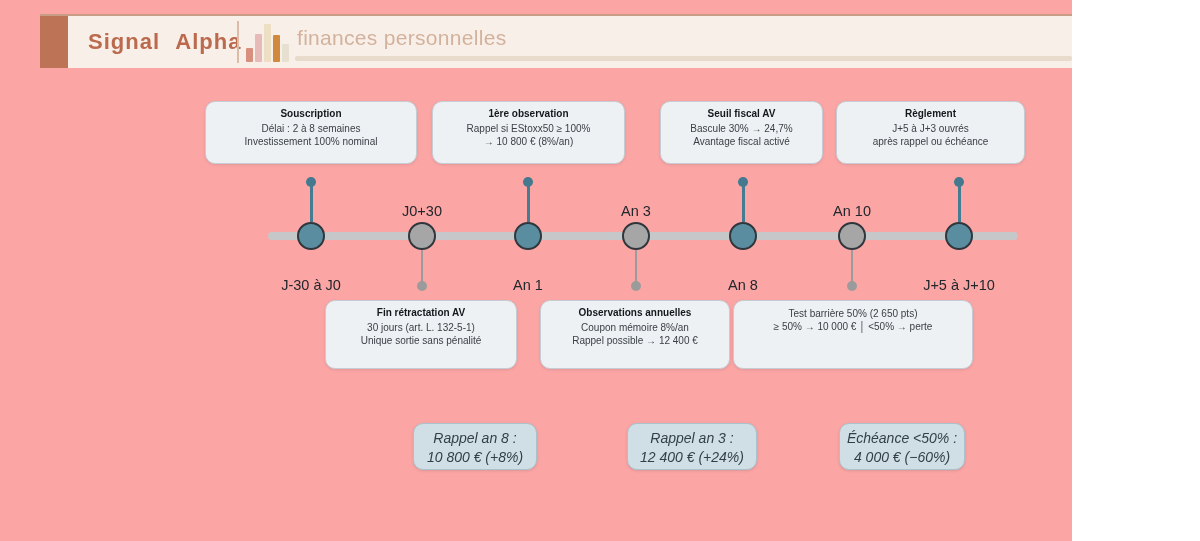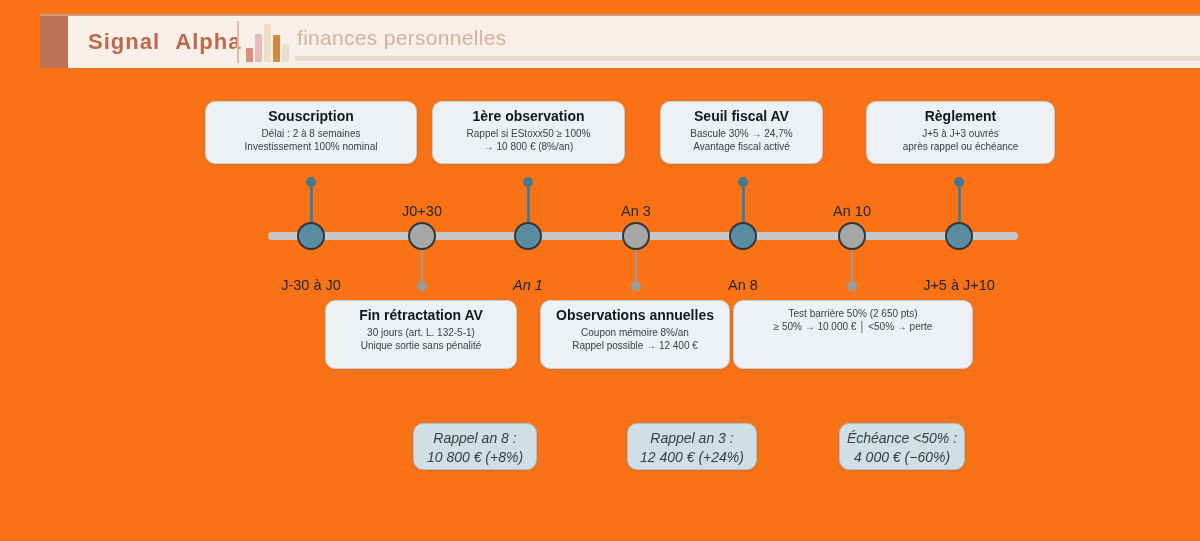--- a/index.html
+++ b/index.html
@@ -1,17 +1,17 @@
 <!DOCTYPE html>
 <html><head>
 <meta charset="utf-8">
 <style>
   html,body{margin:0;padding:0;background:#ffffff;}
   .canvas{
-    position:relative;width:1200px;height:541px;background:#f97316;overflow:hidden;
+    position:relative;width:1072px;height:541px;background:#fca5a5;overflow:hidden;
     font-family:"Liberation Sans","DejaVu Sans",sans-serif;color:#30373d;
   }
   
   .header{
     position:absolute;left:40px;top:14px;right:0;height:54px;box-sizing:border-box;
     background:#f9efe9;border-top:2px solid #c79e85;
   }
   .brand-square{position:absolute;left:0;top:0;bottom:0;width:28px;background:#bd7356;}
   .brand{
     position:absolute;left:48px;top:0;bottom:0;display:flex;align-items:center;
@@ -30,21 +30,21 @@
     font-size:21px;color:#d2b29c;letter-spacing:.3px;
   }
   .tagline-rule{position:absolute;left:255px;right:0;bottom:7px;height:5px;background:#e8dbcb;border-radius:2px;}
 
   
   .callout{
     position:absolute;box-sizing:border-box;background:#eef1f4;border:1px solid #c6ccd4;
     border-radius:10px;text-align:center;padding:6px 6px 7px;
     box-shadow:0 1px 3px rgba(40,50,60,.12);
   }
-  .callout .title{font-weight:700;font-size:14px;color:#14181d;margin-bottom:3px;white-space:nowrap;}
+  .callout .title{font-weight:700;font-size:10px;color:#14181d;margin-bottom:3px;white-space:nowrap;}
   .callout .line{font-size:10px;color:#3a4147;line-height:1.34;white-space:nowrap;}
 
   
   .result{
     position:absolute;box-sizing:border-box;background:#cfdfe5;border:1px solid #a9c2cb;
     border-radius:10px;text-align:center;padding:5px 4px;
     font-style:italic;font-size:14px;color:#333f46;line-height:1.35;
     box-shadow:0 1px 3px rgba(40,50,60,.14);
   }
   .result .line{white-space:nowrap;}
@@ -97,42 +97,42 @@
   <div class="callout" style="left:432px;top:101px;width:193px;height:63px;">
     <div class="title">1ère observation</div>
     <div class="line">Rappel si EStoxx50 ≥ 100%</div>
     <div class="line">→ 10 800 € (8%/an)</div>
   </div>
   <div class="callout" style="left:660px;top:101px;width:163px;height:63px;">
     <div class="title">Seuil fiscal AV</div>
     <div class="line">Bascule 30% → 24,7%</div>
     <div class="line">Avantage fiscal activé</div>
   </div>
-  <div class="callout" style="left:866px;top:101px;width:189px;height:63px;">
+  <div class="callout" style="left:836px;top:101px;width:189px;height:63px;">
     <div class="title">Règlement</div>
     <div class="line">J+5 à J+3 ouvrés</div>
     <div class="line">après rappel ou échéance</div>
   </div>
 
   <div class="tl-bar"></div>
 
   <div class="dot teal" style="left:306px;"></div>
   <div class="stem up" style="left:309.5px;"></div>
   <div class="node teal" style="left:297px;"></div>
   <div class="tl-label below" style="left:311px;">J-30 à J0</div>
 
   <div class="tl-label above" style="left:422px;">J0+30</div>
   <div class="node gray" style="left:408px;"></div>
   <div class="stem down" style="left:421px;"></div>
   <div class="dot gray" style="left:417px;"></div>
 
   <div class="dot teal" style="left:523px;"></div>
   <div class="stem up" style="left:526.5px;"></div>
   <div class="node teal" style="left:514px;"></div>
-  <div class="tl-label below" style="left:528px;font-style:italic;">An 1</div>
+  <div class="tl-label below" style="left:528px;">An 1</div>
 
   <div class="tl-label above" style="left:636px;">An 3</div>
   <div class="node gray" style="left:622px;"></div>
   <div class="stem down" style="left:635px;"></div>
   <div class="dot gray" style="left:631px;"></div>
 
   <div class="dot teal" style="left:738px;"></div>
   <div class="stem up" style="left:741.5px;"></div>
   <div class="node teal" style="left:729px;"></div>
   <div class="tl-label below" style="left:743px;">An 8</div>

